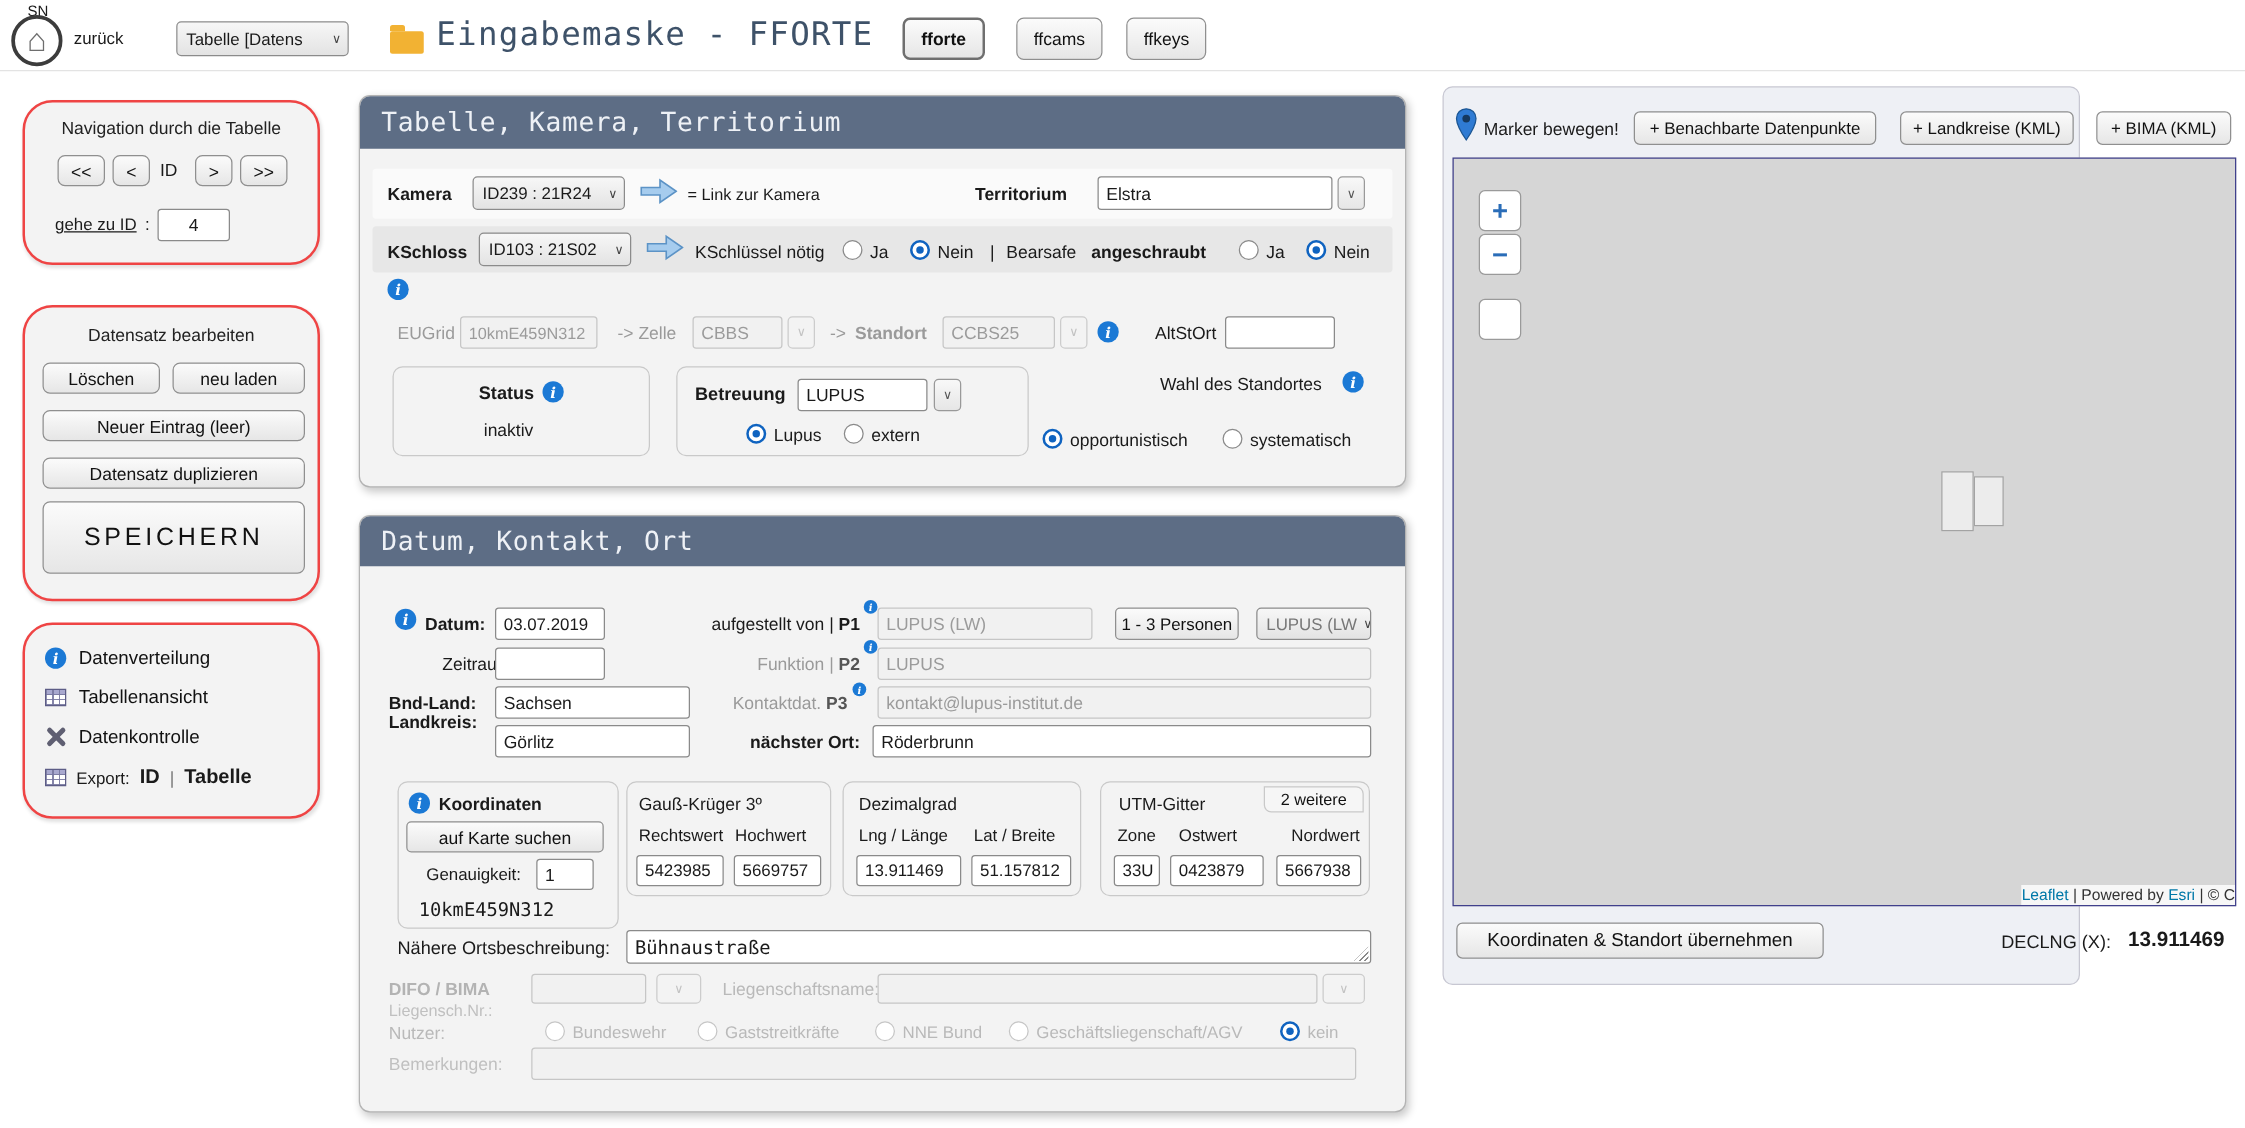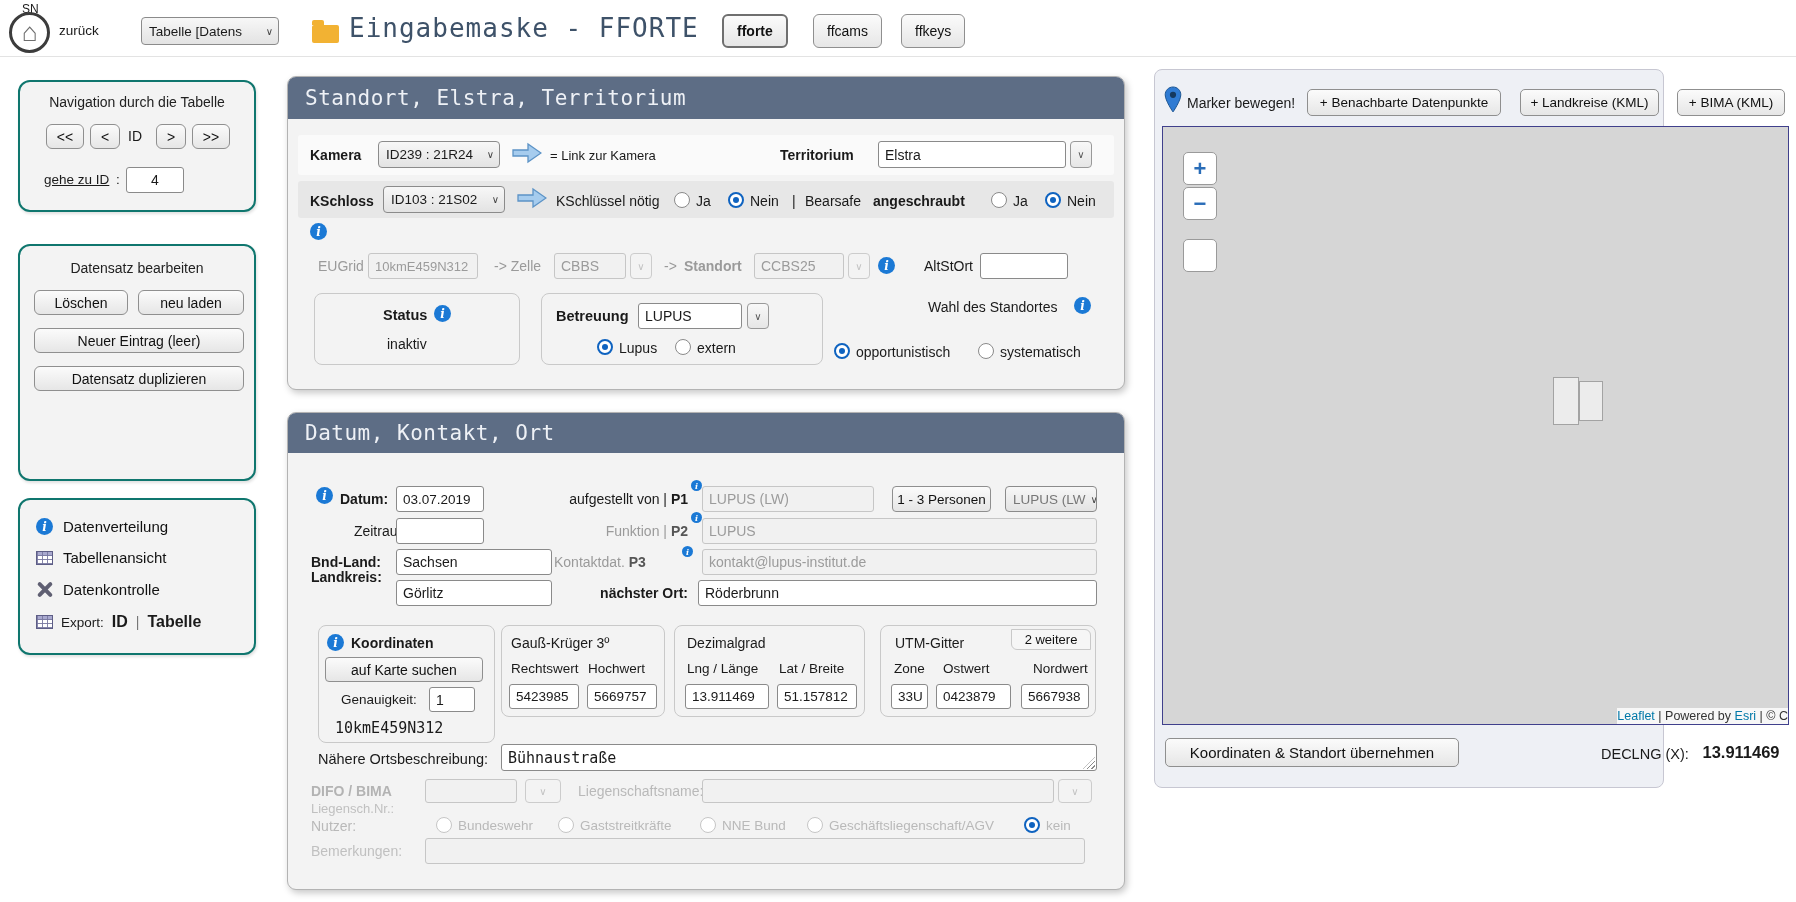--- a/index.html
+++ b/index.html
@@ -34,21 +34,21 @@
   .grey{color:#9a9a9a}
   .radio{position:absolute;width:16px;height:16px;border-radius:50%;background:#fff;border:1px solid #8a8a8a;cursor:pointer}
   .radio.on{border:2px solid #0f63c0}
   .radio.on::after{content:"";position:absolute;left:3px;top:3px;width:6px;height:6px;border-radius:50%;background:#0f63c0}
   .radio.dis{border-color:#c6c6c6}
   .info{display:inline-flex;flex:0 0 auto;width:17px;height:17px;border-radius:50%;background:#1b79d5;color:#fff;
     align-items:center;justify-content:center;font:italic bold 12px "DejaVu Serif",serif;cursor:pointer}
   .info.abs{position:absolute}
   .info.sup{width:11px;height:11px;font-size:8px}
   
-  .sbox{position:absolute;left:18px;width:238px;background:#f3f3f3;border:2px solid #0f766e;border-radius:12px;
+  .sbox{position:absolute;left:18px;width:238px;background:#f3f3f3;border:2px solid #ef4444;border-radius:24px;
     box-shadow:1px 2px 3px rgba(0,0,0,.12)}
   .sbox-title{position:absolute;left:0;right:0;text-align:center;font-size:14px;color:#222}
   .linkrow{position:absolute;left:16px;display:flex;align-items:center;gap:10px;cursor:pointer;white-space:nowrap}
   .linkrow .lab{font-size:15px;color:#111}
   .tblicon{width:17px;height:14px;border:1px solid #5d5d86;background:
     repeating-linear-gradient(90deg,rgba(120,120,160,.9) 0 1px,transparent 1px 5px),
     repeating-linear-gradient(0deg,rgba(120,120,160,.9) 0 1px,transparent 1px 4px),
     linear-gradient(#a9a9cf 0 4px,#fff 4px)}
   .xicon{position:relative;width:17px;height:17px}
   .xicon::before,.xicon::after{content:"";position:absolute;left:7px;top:-1px;width:4px;height:19px;border-radius:2px;background:#5f5f72}
@@ -113,20 +113,21 @@
     <span class="txt" style="left:96px;top:90px;font-size:13.5px">:</span>
     <div class="inp" style="left:106px;top:85px;width:58px;height:26px;justify-content:center">4</div>
   </div>
 
   <div class="sbox" style="top:244px;height:237px">
     <div class="sbox-title" style="top:14px">Datensatz bearbeiten</div>
     <div class="btn" style="left:14px;top:44px;width:94px;height:25px">Löschen</div>
     <div class="btn" style="left:118px;top:44px;width:106px;height:25px">neu laden</div>
     <div class="btn" style="left:14px;top:82px;width:210px;height:25px">Neuer Eintrag (leer)</div>
     <div class="btn" style="left:14px;top:120px;width:210px;height:25px">Datensatz duplizieren</div>
+    <div class="btn" style="left:14px;top:155px;width:210px;height:58px;font-size:20px;letter-spacing:3px">SPEICHERN</div>
   </div>
 
   <div class="sbox" style="top:498px;height:157px">
     <div class="linkrow" style="top:18px">
       <span class="info">i</span>
       <span class="lab">Datenverteilung</span>
     </div>
     <div class="linkrow" style="top:49px">
       <span class="tblicon"></span>
       <span class="lab">Tabellenansicht</span>
@@ -138,21 +139,21 @@
     <div class="linkrow" style="top:113px;gap:8px">
       <span class="tblicon"></span>
       <span style="font-size:13.5px">Export:</span>
       <span style="font-size:16px;font-weight:bold">ID</span>
       <span style="color:#777">|</span>
       <span style="font-size:16px;font-weight:bold">Tabelle</span>
     </div>
   </div>
 
   <div class="section" style="left:287px;top:76px;width:838px;height:314px">
-    <div class="sec-head">Standort, Elstra, Territorium</div>
+    <div class="sec-head">Tabelle, Kamera, Territorium</div>
 
     <div class="strip-light" style="top:58px;height:40px"></div>
     <span class="lbl" style="left:22px;top:70px">Kamera</span>
     <div class="sel" style="left:90px;top:64px;width:122px;height:27px">
       <span>ID239 : 21R24</span>
       <span class="chev">∨</span>
     </div>
     <svg class="abs" style="left:224px;top:65px" width="30" height="22" viewBox="0 0 30 22">
       <path d="M1 8 h15 V2 L29 11 16 20 V14 H1 z" fill="#a6ccee" stroke="#5c93c6" stroke-width="1.3"></path>
       </svg>
@@ -235,21 +236,21 @@
     </div>
 
     <span class="txt" style="left:58px;top:110px;width:67px;text-align:right">Zeitraum:</span>
     <div class="inp" style="left:108px;top:105px;width:88px;height:26px"></div>
     <span class="txt grey" style="left:266px;top:110px;width:134px;text-align:right"><span>Funktion |</span> <b style="color:#555">P2</b></span>
     <span class="info sup abs" style="left:403px;top:99px">i</span>
     <div class="inp dis" style="left:414px;top:105px;width:395px;height:26px">LUPUS</div>
 
     <span class="lbl" style="left:23px;top:141px;width:78px;text-align:left">Bnd-Land:</span>
     <div class="inp" style="left:108px;top:136px;width:156px;height:26px">Sachsen</div>
-    <span class="txt grey" style="left:266px;top:141px;width:124px;"><span>Kontaktdat.</span> <b style="color:#555">P3</b></span>
+    <span class="txt grey" style="left:266px;top:141px;width:124px;text-align:right"><span>Kontaktdat.</span> <b style="color:#555">P3</b></span>
     <span class="info sup abs" style="left:394px;top:133px">i</span>
     <div class="inp dis" style="left:414px;top:136px;width:395px;height:26px">kontakt@lupus-institut.de</div>
 
     <span class="lbl" style="left:23px;top:156px;width:78px;text-align:left">Landkreis:</span>
     <div class="inp" style="left:108px;top:167px;width:156px;height:26px">Görlitz</div>
     <span class="lbl" style="left:266px;top:172px;width:134px;text-align:right">nächster Ort:</span>
     <div class="inp" style="left:410px;top:167px;width:399px;height:26px">Röderbrunn</div>
 
     <div class="cbox" style="left:30px;top:212px;width:177px;height:118px">
       <span class="info abs" style="left:8px;top:8px">i</span>

